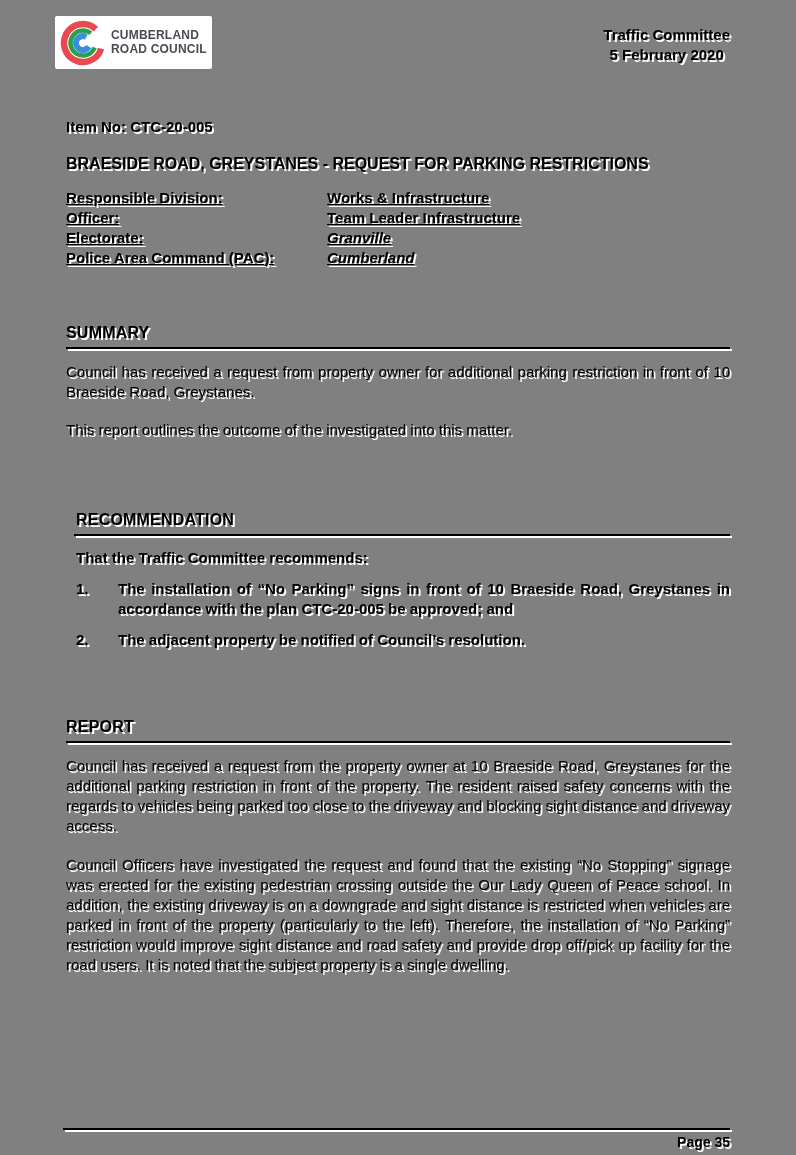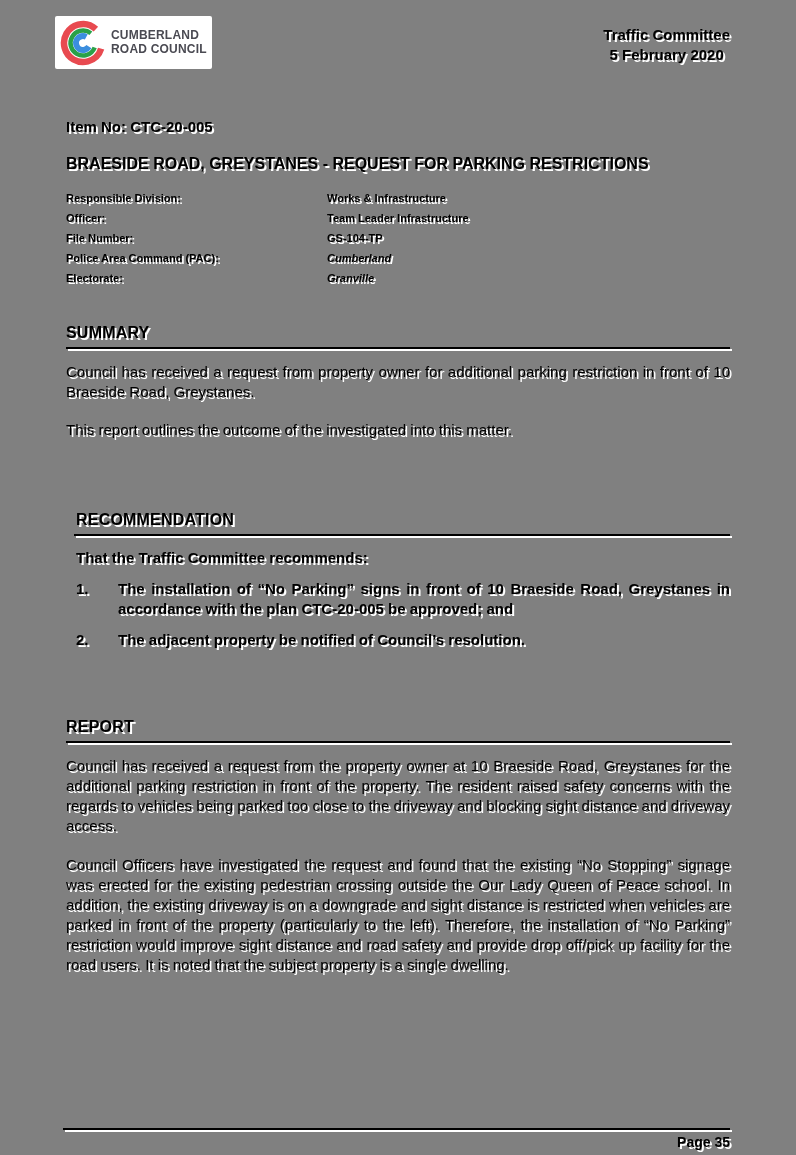--- a/index.html
+++ b/index.html
@@ -24,21 +24,21 @@
   }
   .header-right {
     position:absolute; top:13px; right:66px; text-align:center;
     font-size:15px; font-weight:bold; line-height:20px;
   }
   
   .item-line { position:absolute; left:66px; top:106px; font-size:15px; font-weight:bold; }
   .doc-title { position:absolute; left:66px; top:143px; font-size:16px; font-weight:bold; white-space:nowrap; }
   
   .meta { position:absolute; left:66px; top:176px; width:664px; }
-  .meta-row { display:flex; font-size:11px; font-weight:bold; line-height:20px; }
+  .meta-row { display:flex; font-size:15px; font-weight:bold; line-height:20px;text-decoration:underline; }
   .meta-label { width:261px; flex:none; }
   .italic { font-style:italic; }
   
   .sec-heading { position:absolute; font-size:16px; font-weight:bold; letter-spacing:0.2px; }
   .h-summary { left:66px; top:312px; }
   .h-rec     { left:76px; top:499px; }
   .h-report  { left:66px; top:706px; }
   .rule { position:absolute; height:2px; background:#000000; box-shadow:2px 2px 0 #ffffff; }
   #rule-summary { left:66px; top:335px; width:664px; }
   #rule-rec     { left:74px; top:522px; width:656px; }
@@ -96,30 +96,26 @@
   <div class="meta">
     <div class="meta-row">
       <span class="meta-label">Responsible Division:</span>
       <span class="meta-value">Works &amp; Infrastructure</span>
     </div>
     <div class="meta-row">
       <span class="meta-label">Officer:</span>
       <span class="meta-value">Team Leader Infrastructure</span>
     </div>
     <div class="meta-row">
-      <span class="meta-label">File Number:</span>
-      <span class="meta-value">GS-104-TP</span>
+      <span class="meta-label">Electorate:</span>
+      <span class="meta-value italic">Granville</span>
     </div>
     <div class="meta-row">
       <span class="meta-label">Police Area Command (PAC):</span>
       <span class="meta-value italic">Cumberland</span>
-    </div>
-    <div class="meta-row">
-      <span class="meta-label">Electorate:</span>
-      <span class="meta-value italic">Granville</span>
     </div>
   </div>
 
   <div class="sec-heading h-summary">SUMMARY</div>
   <div class="rule" id="rule-summary"></div>
   <div class="body-para" id="sum-p1">Council has received a request from property owner for additional parking restriction in front of 10 Braeside Road, Greystanes.</div>
   <div class="body-para" id="sum-p2">This report outlines the outcome of the investigated into this matter.</div>
 
   <div class="sec-heading h-rec">RECOMMENDATION</div>
   <div class="rule" id="rule-rec"></div>

